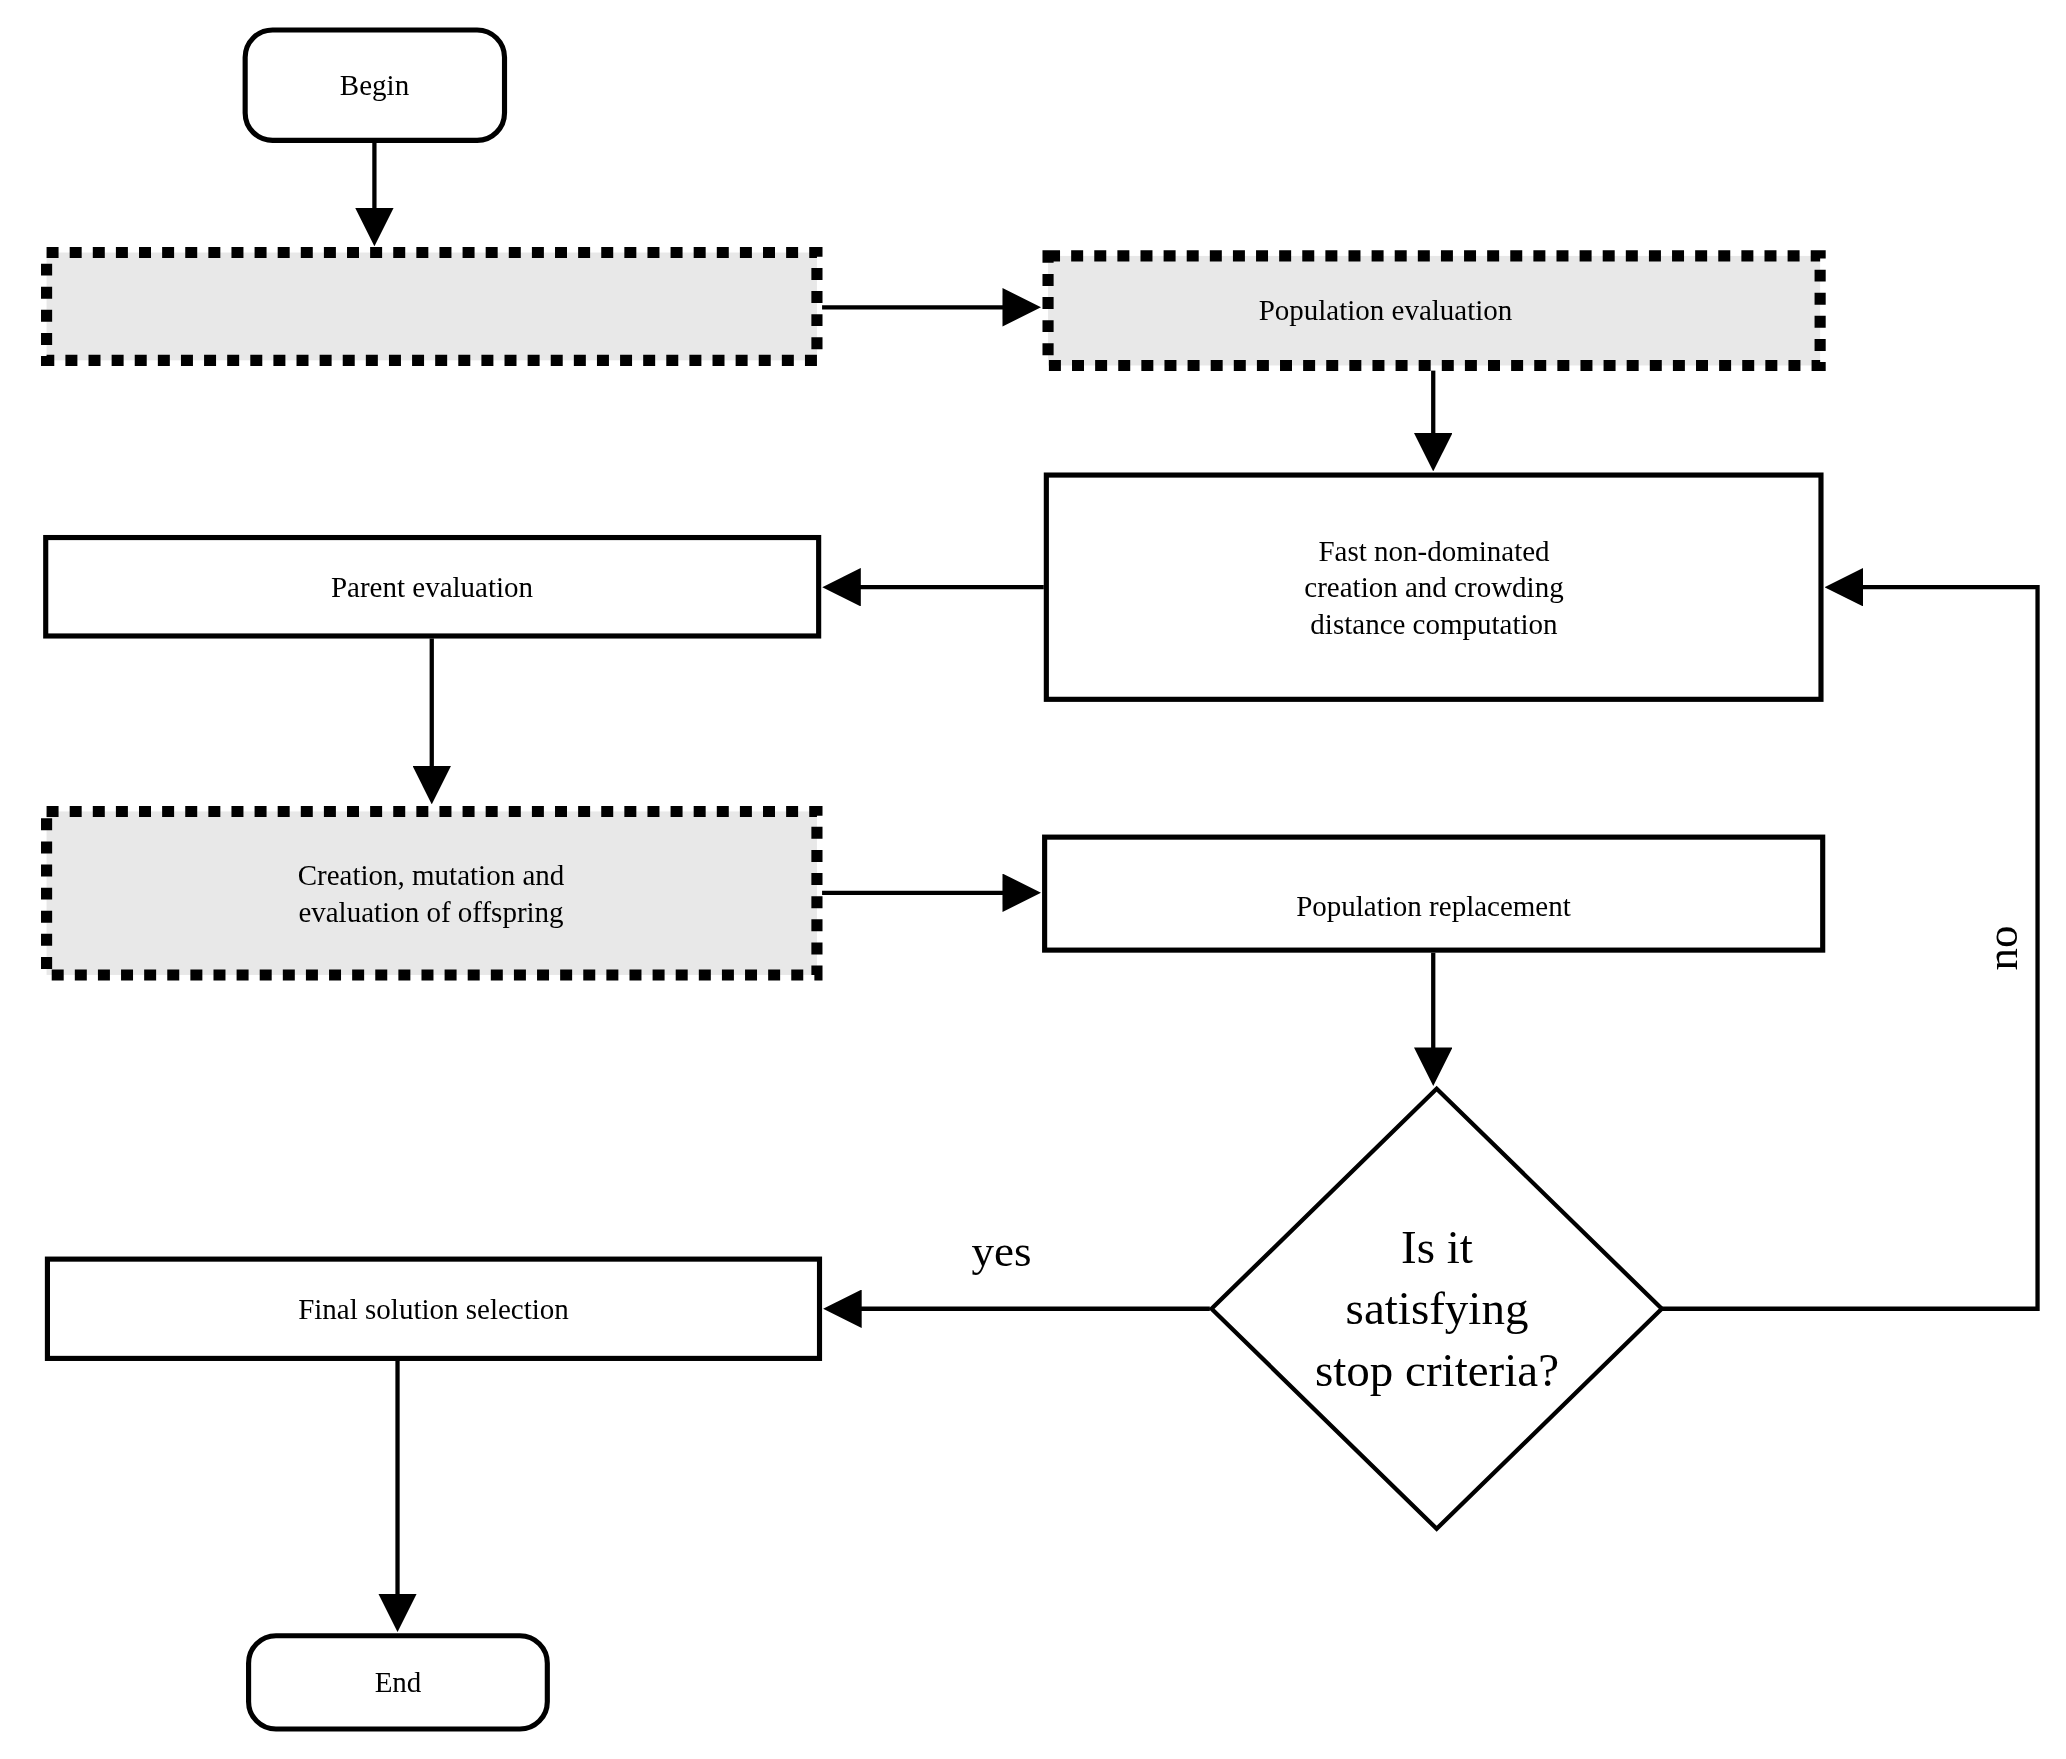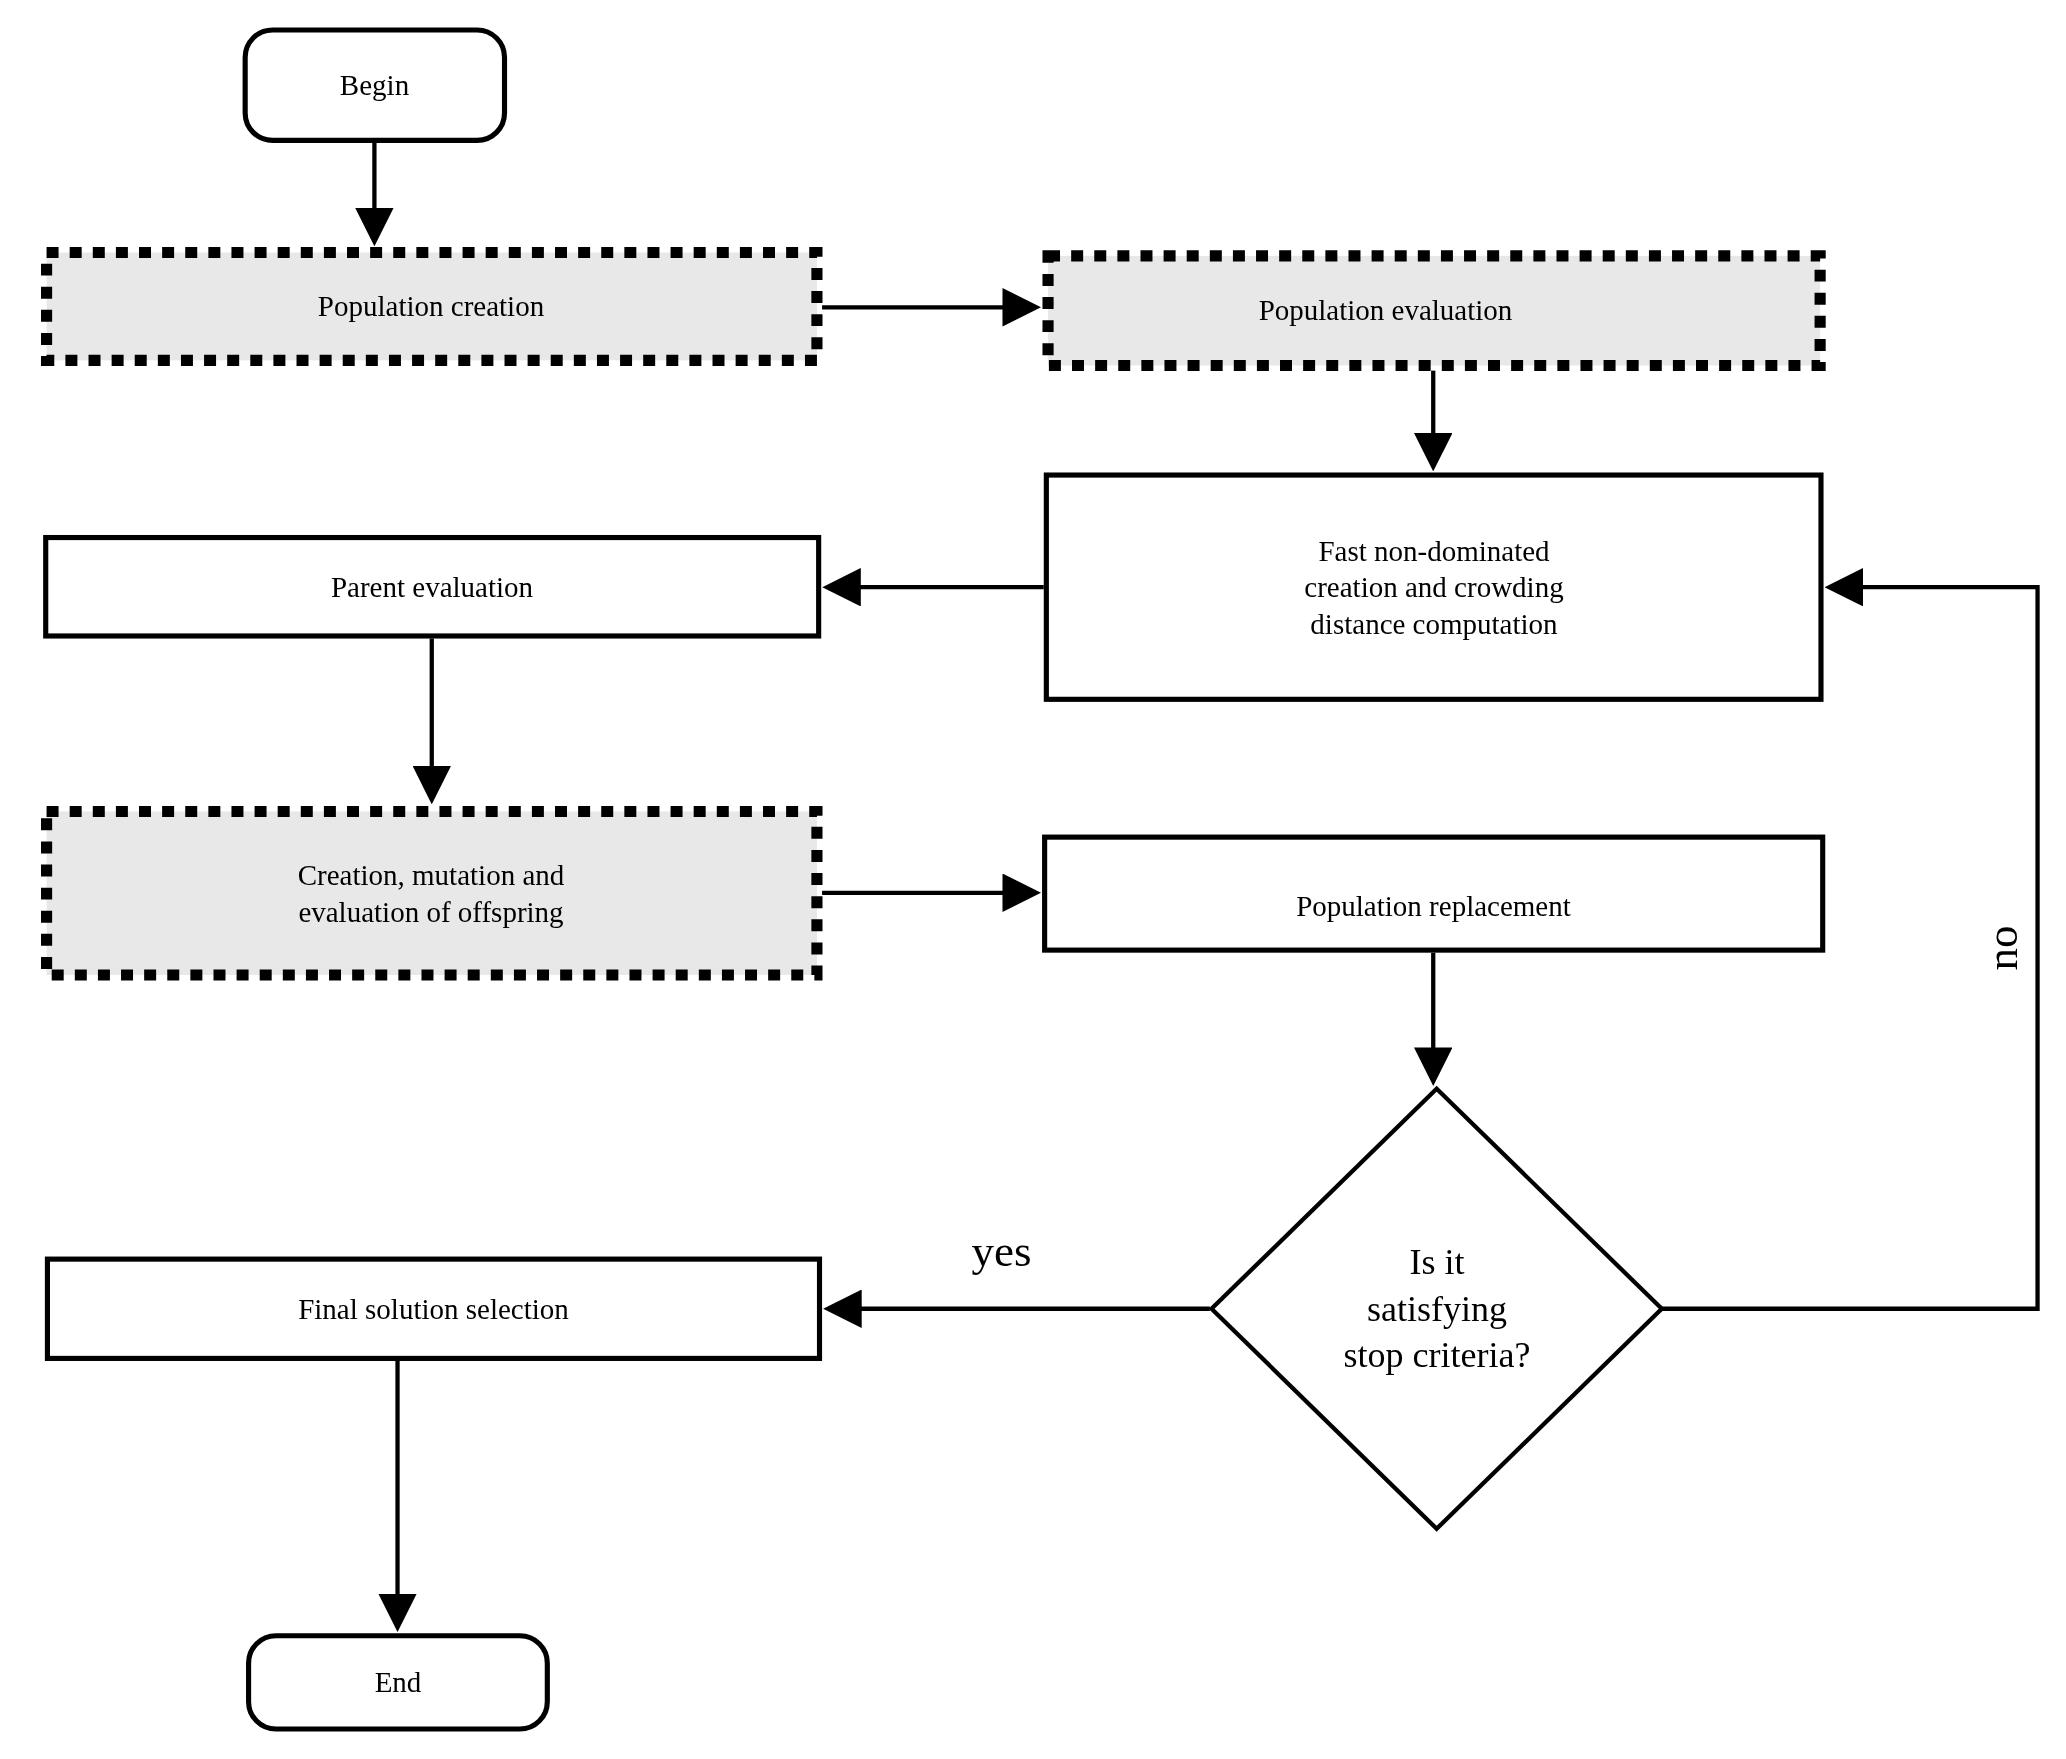--- a/index.html
+++ b/index.html
@@ -11,21 +11,21 @@
   svg.layer{position:absolute;left:0;top:0;width:2067px;height:1759px;}
   .node-label{
     position:absolute;display:flex;align-items:center;justify-content:center;
     text-align:center;font-size:29px;line-height:1.26;color:#000;
     white-space:pre-line;pointer-events:none;
   }
   .edge-label{
     position:absolute;display:flex;align-items:center;justify-content:center;
     font-size:45px;color:#000;pointer-events:none;
   }
-  #lbl-decision{font-size:36px;line-height:1.3;}
+  #lbl-decision{font-size:47px;line-height:1.3;}
   #lbl-no{transform:rotate(-90deg);}
 </style>
 </head>
 <body>
 
 <div class="canvas">
 
   <svg class="layer" viewBox="0 0 2414 2055">
     <defs>
       <marker id="arrow" viewBox="0 0 10 10" refX="8.5" refY="5" markerWidth="9" markerHeight="9" orient="auto-start-reverse">
@@ -60,21 +60,20 @@
     <path d="M504,746 V933" fill="none" stroke="#000" stroke-width="5" marker-end="url(#arrow)"></path>
     <path d="M960,1043 H1209" fill="none" stroke="#000" stroke-width="5" marker-end="url(#arrow)"></path>
     <path d="M1674,1113 V1262" fill="none" stroke="#000" stroke-width="5" marker-end="url(#arrow)"></path>
     <path d="M1413,1529 H968" fill="none" stroke="#000" stroke-width="5" marker-end="url(#arrow)"></path>
     <path d="M1941,1529 H2380 V686 H2138" fill="none" stroke="#000" stroke-width="5" marker-end="url(#arrow)"></path>
     <path d="M464,1590 V1900" fill="none" stroke="#000" stroke-width="5" marker-end="url(#arrow)"></path>
   </svg>
 
   <div class="node-label" id="lbl-begin" style="left:242px;top:27px;width:265px;height:116px;">Begin</div>
 
-  <div class="node-label" style="left:40px;top:247px;width:782px;height:119px;">Population creation</div>
 
   <div class="node-label" style="left:994px;top:250px;width:783px;height:121px;">Population evaluation</div>
 
   <div class="node-label" style="left:1044px;top:473px;width:780px;height:229px;">Fast non-dominated
 creation and crowding
 distance computation</div>
 
   <div class="node-label" style="left:43px;top:535px;width:778px;height:104px;">Parent evaluation</div>
 
   <div class="node-label" style="left:40px;top:806px;width:782px;height:175px;">Creation, mutation and

